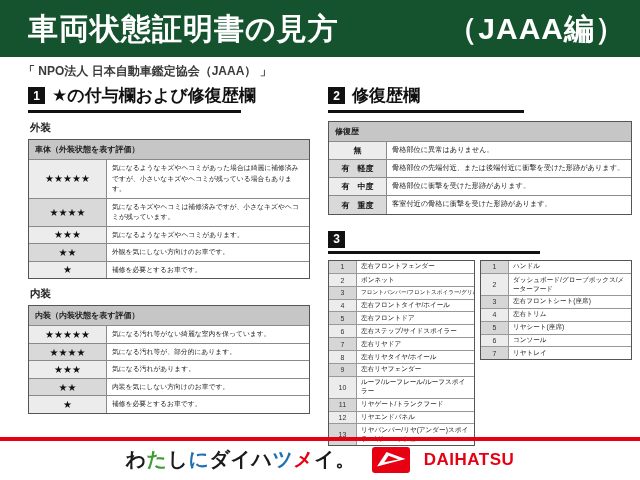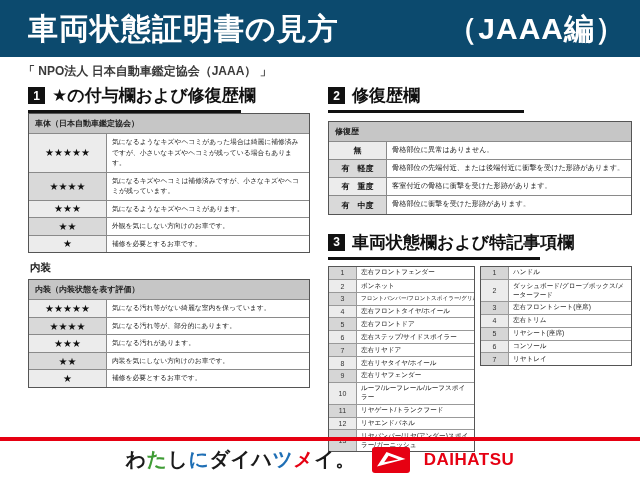--- a/index.html
+++ b/index.html
@@ -8,21 +8,21 @@
     position: relative;
     background: #ffffff;
     color: #1c1c1c;
     font-family: "Liberation Sans", "DejaVu Sans", sans-serif;
     overflow: hidden;
   }
 
   
   .banner {
     position: absolute; top: 0; left: 0; width: 640px; height: 57px;
-    background: #0c4a6e;
+    background: #14532d;
     display: flex; align-items: center; justify-content: space-between;
     padding: 0 14px 0 28px;
   }
   .banner span {
     color: #fff; font-weight: bold; font-size: 30px;
     letter-spacing: 1px; white-space: nowrap; line-height: 1;
   }
   .subtitle {
     position: absolute; top: 63px; left: 23px;
     font-size: 12px; font-weight: bold; color: #3a3a3a;
@@ -115,22 +115,23 @@
     <span>（JAAA編）</span>
   </header>
   <div class="subtitle">「 NPO法人 日本自動車鑑定協会（JAAA） 」</div>
 
   <div class="col col-left">
     <div class="sec-head w1">
       <span class="sec-num">1</span>
       <span class="sec-title">★の付与欄および修復歴欄</span>
     </div>
 
+    <div class="group-label">外装</div>
     <div class="tbl star-tbl">
-      <div class="tbl-head">車体（日本自動車鑑定協会）</div>
+      <div class="tbl-head">車体（外装状態を表す評価）</div>
       <div class="tbl-row">
         <div class="key-cell">★★★★★</div>
         <div class="desc-cell">気になるようなキズやヘコミがあった場合は綺麗に補修済みですが、小さいなキズやヘコミが残っている場合もあります。</div>
       </div>
       <div class="tbl-row">
         <div class="key-cell">★★★★</div>
         <div class="desc-cell">気になるキズやヘコミは補修済みですが、小さなキズやヘコミが残っています。</div>
       </div>
       <div class="tbl-row">
         <div class="key-cell">★★★</div>
@@ -182,32 +183,31 @@
       <div class="tbl-head">修復歴</div>
       <div class="tbl-row">
         <div class="key-cell">無</div>
         <div class="desc-cell">骨格部位に異常はありません。</div>
       </div>
       <div class="tbl-row">
         <div class="key-cell">有　軽度</div>
         <div class="desc-cell">骨格部位の先端付近、または後端付近に衝撃を受けた形跡があります。</div>
       </div>
       <div class="tbl-row">
+        <div class="key-cell">有　中度</div>
+        <div class="desc-cell">骨格部位に衝撃を受けた形跡があります。</div>
+      </div>
+      <div class="tbl-row">
         <div class="key-cell">有　重度</div>
         <div class="desc-cell">客室付近の骨格に衝撃を受けた形跡があります。</div>
       </div>
-      <div class="tbl-row">
-        <div class="key-cell">有　中度</div>
-        <div class="desc-cell">骨格部位に衝撃を受けた形跡があります。</div>
-      </div>
     </div>
 
     <div class="sec-head w3">
       <span class="sec-num">3</span>
-      <span class="sec-title">車両状態欄および特記事項欄</span>
     </div>
 
     <div class="parts">
       <div class="parts-tbl left">
         <div class="part-row">
           <div class="part-no">1</div>
           <div class="part-name">左右フロントフェンダー</div>
         </div>
         <div class="part-row">
           <div class="part-no">2</div>

